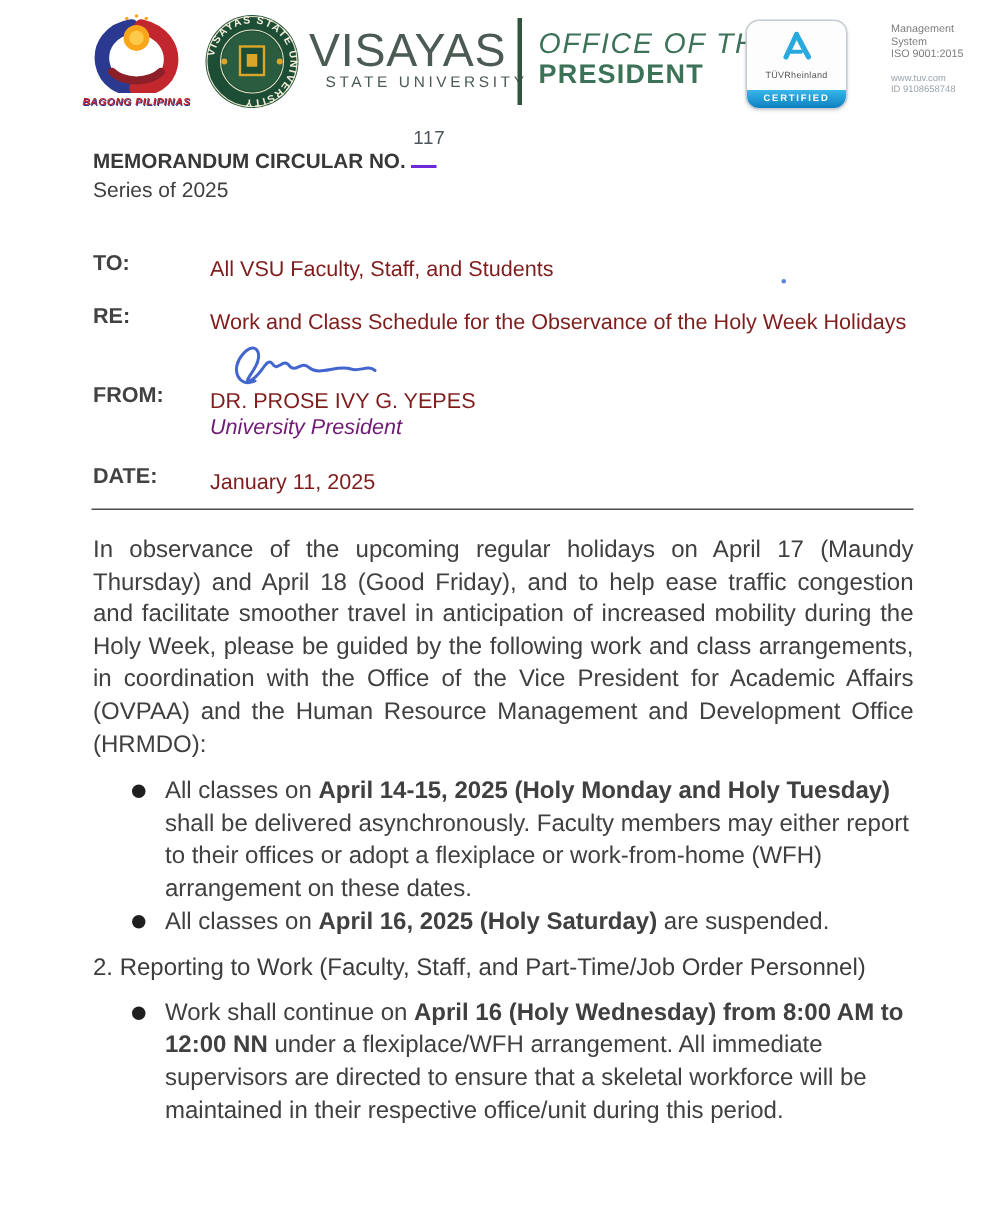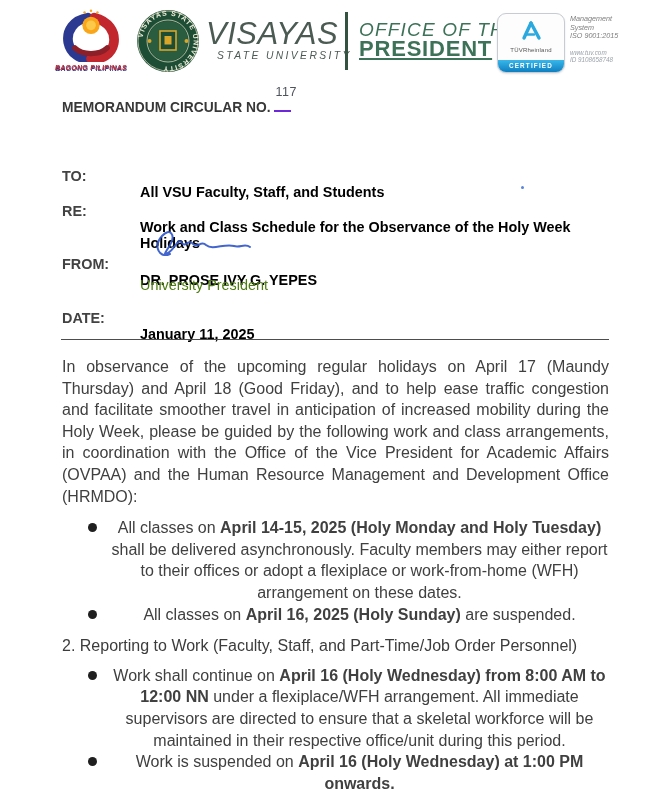--- a/index.html
+++ b/index.html
@@ -7,58 +7,58 @@
     position:relative;width:666px;height:808px;background:#ffffff;
     font-family:"Liberation Sans","DejaVu Sans",sans-serif;color:#3f3f3f;
     overflow:hidden;margin:0 auto;
   }
   
   .letterhead{position:absolute;left:0;top:0;width:666px;height:86px;}
   .bp-logo{position:absolute;left:46px;top:8px;width:90px;text-align:center;}
   .bp-label{font-size:6.8px;font-weight:bold;font-style:italic;color:#c1272d;
     text-shadow:0.5px 0.5px 0 #2b3990;letter-spacing:.4px;margin-top:-2px;}
   .seal{position:absolute;left:136px;top:9px;width:64px;height:64px;}
-  .wordmark{position:absolute;left:206px;top:19px;font-style:italic;}
+  .wordmark{position:absolute;left:206px;top:19px;}
   .wm-main{font-size:31px;letter-spacing:.5px;color:#4c5a54;line-height:30px;}
   .wm-sub{font-size:10.3px;letter-spacing:2.4px;color:#4c5a54;margin:1px 0 0 11px;}
   .hdr-divider{position:absolute;left:345px;top:12px;width:2.5px;height:58px;background:#33523f;}
   .office{position:absolute;left:359px;top:21px;color:#3c7258;}
   .office-l1{font-size:19px;letter-spacing:1.2px;line-height:17px;font-style:italic;}
-  .office-l2{font-size:22px;font-weight:bold;letter-spacing:.8px;line-height:22px;text-decoration:underline;}
+  .office-l2{font-size:18px;font-weight:bold;letter-spacing:.8px;line-height:22px;}
   .tuv-badge{position:absolute;left:497px;top:13px;width:66px;height:58px;
     border:1px solid #c6ccd2;border-radius:9px;background:#fdfdfd;
     box-shadow:0 1px 2px rgba(0,0,0,.12);overflow:hidden;text-align:center;}
   .tuv-brand{font-size:6px;color:#555;letter-spacing:.2px;line-height:7px;}
   .tuv-band{position:absolute;left:0;bottom:0;width:100%;height:12px;
     background:linear-gradient(#38b7ea,#0e7fc0);color:#fff;font-size:6.3px;
     font-weight:bold;letter-spacing:1.2px;line-height:12px;}
-  .tuv-info{position:absolute;left:570px;top:15px;font-size:7.2px;line-height:8.6px;color:#7d7d7d;font-style:italic;}
+  .tuv-info{position:absolute;left:594px;top:15px;font-size:7.2px;line-height:8.6px;color:#7d7d7d;}
   .tuv-info .small{margin-top:8px;font-size:6.3px;line-height:7.4px;color:#9aa2aa;}
   
   .memo-head{position:absolute;left:62px;top:88px;}
   .memo-no-line{font-size:13.8px;font-weight:bold;color:#383838;position:relative;margin-top:11px;}
   .memo-blank{display:inline-block;width:17px;border-bottom:2px solid #6d28d9;height:11px;position:relative;margin-left:4px;}
   .memo-num{position:absolute;left:1px;top:-14px;font-size:12.5px;font-weight:normal;color:#4e545c;letter-spacing:.5px;}
   .memo-series{font-size:14px;margin-top:3px;color:#404040;}
   
   .field{position:absolute;left:62px;width:548px;font-size:14.4px;}
   .field .lbl{position:absolute;left:0;top:0;color:#424242;font-weight:bold;}
-  .field .val{position:absolute;left:78px;top:16px;font-weight:bold;color:#000000;width:470px;}
-  .field .val.normal{font-weight:normal;color:#4d7c0f;}
+  .field .val{position:absolute;left:78px;top:4px;font-weight:normal;color:#7f1d1d;width:470px;}
+  .field .val.normal{font-weight:normal;color:#701a75;font-style:italic;}
   .signature{position:absolute;left:150px;top:223px;}
   .artifact-dot{position:absolute;left:521px;top:186px;width:3px;height:3px;border-radius:50%;background:#3b6fd4;opacity:.85;}
   .rule{position:absolute;left:61px;top:339px;width:548px;border-top:1.6px solid #4d4d4d;}
   
   .body{position:absolute;left:62px;top:356px;width:547px;font-size:16px;line-height:21.6px;color:#404040;}
   .intro{text-align:justify;margin:0;}
   .sec-heading{margin:17px 0 0 0;color:#3c3c3c;}
   .bullets{margin:10px 0 0 0;}
   .bullet{display:flex;padding-left:26px;}
   .dot{flex:none;width:9px;height:9px;border-radius:50%;background:#1f1f1f;margin:6px 13px 0 0;}
-  .btxt{flex:1;text-align:center;}
+  .btxt{flex:1;}
   .btxt b,.val b{font-weight:bold;}
 </style>
 </head>
 <body>
 
 <div class="page">
 
   <div class="letterhead">
 
     <div class="bp-logo">
@@ -122,20 +122,21 @@
         <div>www.tuv.com</div>
         <div>ID 9108658748</div>
       </div>
     </div>
   </div>
 
   <div class="memo-head">
     <div class="memo-no-line">
       <span>MEMORANDUM CIRCULAR NO.</span><span class="memo-blank"><span class="memo-num">117</span></span>
     </div>
+    <div class="memo-series">Series of 2025</div>
   </div>
 
   <div class="field" style="top:168px">
     <span class="lbl">TO:</span>
     <span class="val">All VSU Faculty, Staff, and Students</span>
   </div>
   <div class="field" style="top:203px">
     <span class="lbl">RE:</span>
     <span class="val">Work and Class Schedule for the Observance of the Holy Week Holidays</span>
   </div>
@@ -160,30 +161,26 @@
   <div class="body">
     <p class="intro">In observance of the upcoming regular holidays on April 17 (Maundy Thursday) and April 18 (Good Friday), and to help ease traffic congestion and facilitate smoother travel in anticipation of increased mobility during the Holy Week, please be guided by the following work and class arrangements, in coordination with the Office of the Vice President for Academic Affairs (OVPAA) and the Human Resource Management and Development Office (HRMDO):</p>
 
     <div class="bullets">
       <div class="bullet">
         <span class="dot"></span>
         <div class="btxt"><span>All classes on </span><b>April 14-15, 2025 (Holy Monday and Holy Tuesday)</b><span> shall be delivered asynchronously. Faculty members may either report to their offices or adopt a flexiplace or work-from-home (WFH) arrangement on these dates.</span></div>
       </div>
       <div class="bullet">
         <span class="dot"></span>
-        <div class="btxt"><span>All classes on </span><b>April 16, 2025 (Holy Sunday)</b><span> are suspended.</span></div>
+        <div class="btxt"><span>All classes on </span><b>April 16, 2025 (Holy Saturday)</b><span> are suspended.</span></div>
       </div>
     </div>
 
     <p class="sec-heading" style="margin-top:10px">2. Reporting to Work (Faculty, Staff, and Part-Time/Job Order Personnel)</p>
     <div class="bullets" style="margin-top:8px">
       <div class="bullet">
         <span class="dot"></span>
         <div class="btxt"><span>Work shall continue on </span><b>April 16 (Holy Wednesday) from 8:00 AM to 12:00 NN</b><span> under a flexiplace/WFH arrangement. All immediate supervisors are directed to ensure that a skeletal workforce will be maintained in their respective office/unit during this period.</span></div>
       </div>
-      <div class="bullet">
-        <span class="dot"></span>
-        <div class="btxt"><span>Work is suspended on </span><b>April 16 (Holy Wednesday) at 1:00 PM onwards.</b></div>
-      </div>
     </div>
   </div>
 
 </div>
 
 </body></html>

